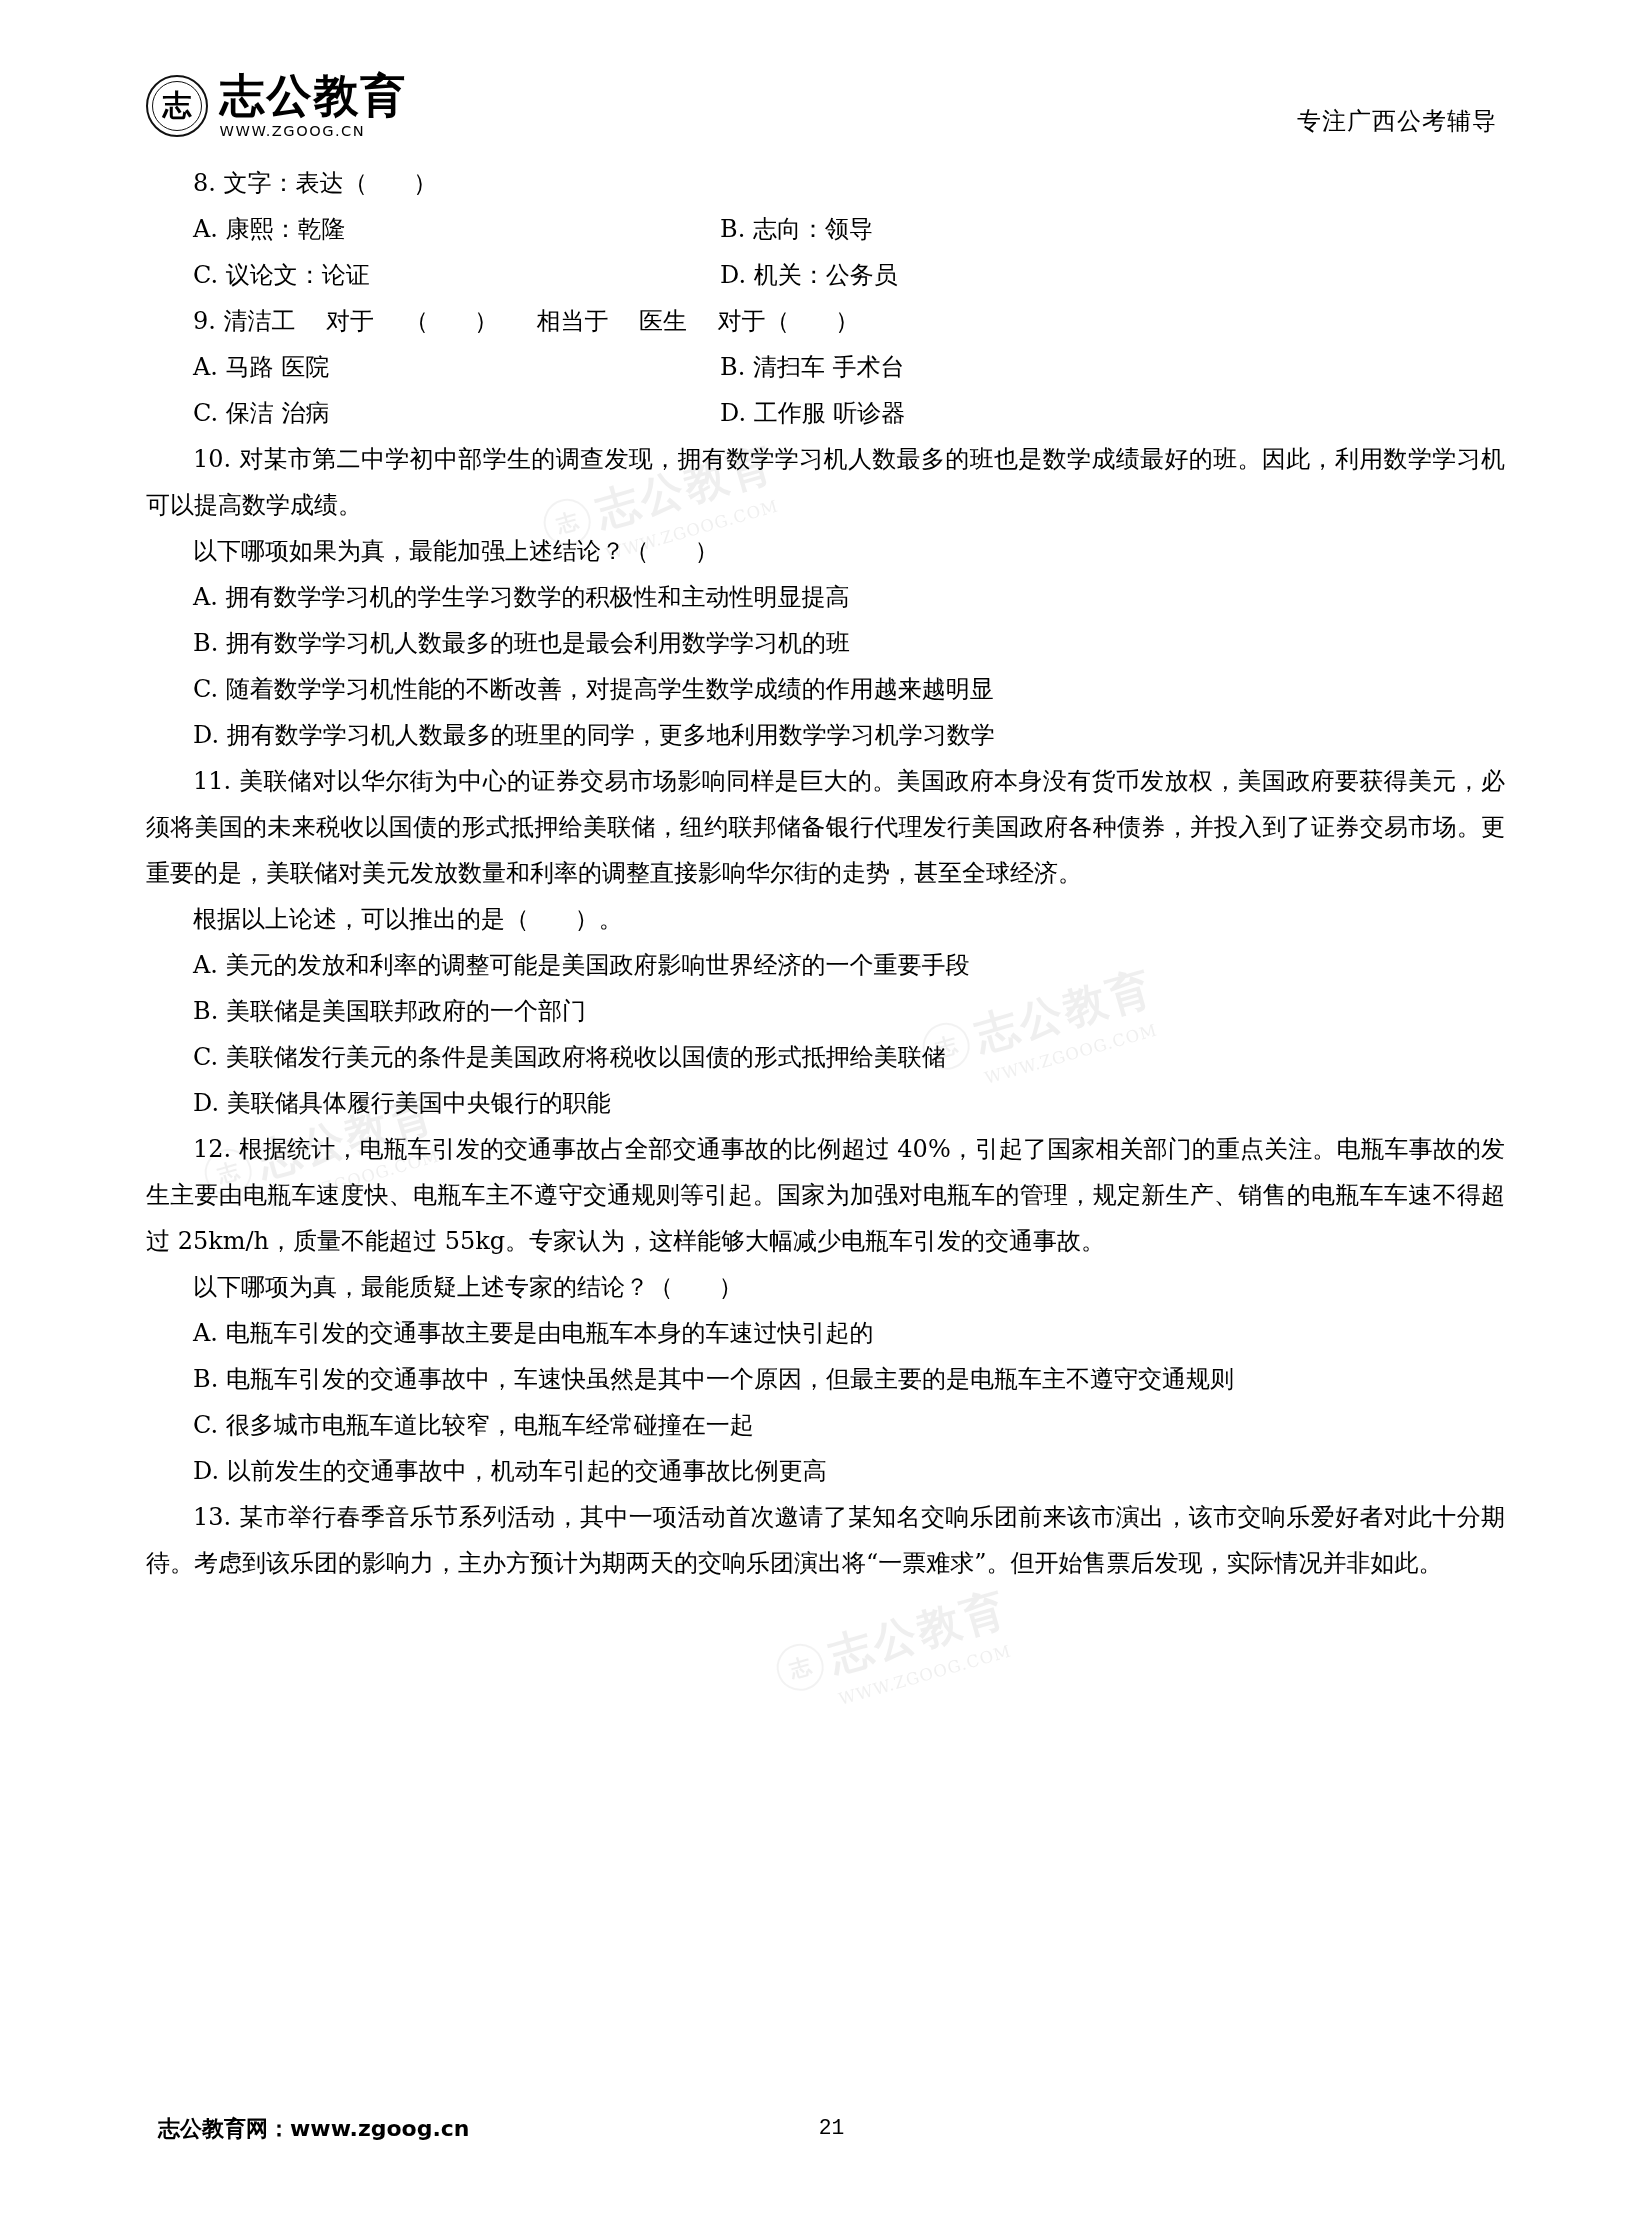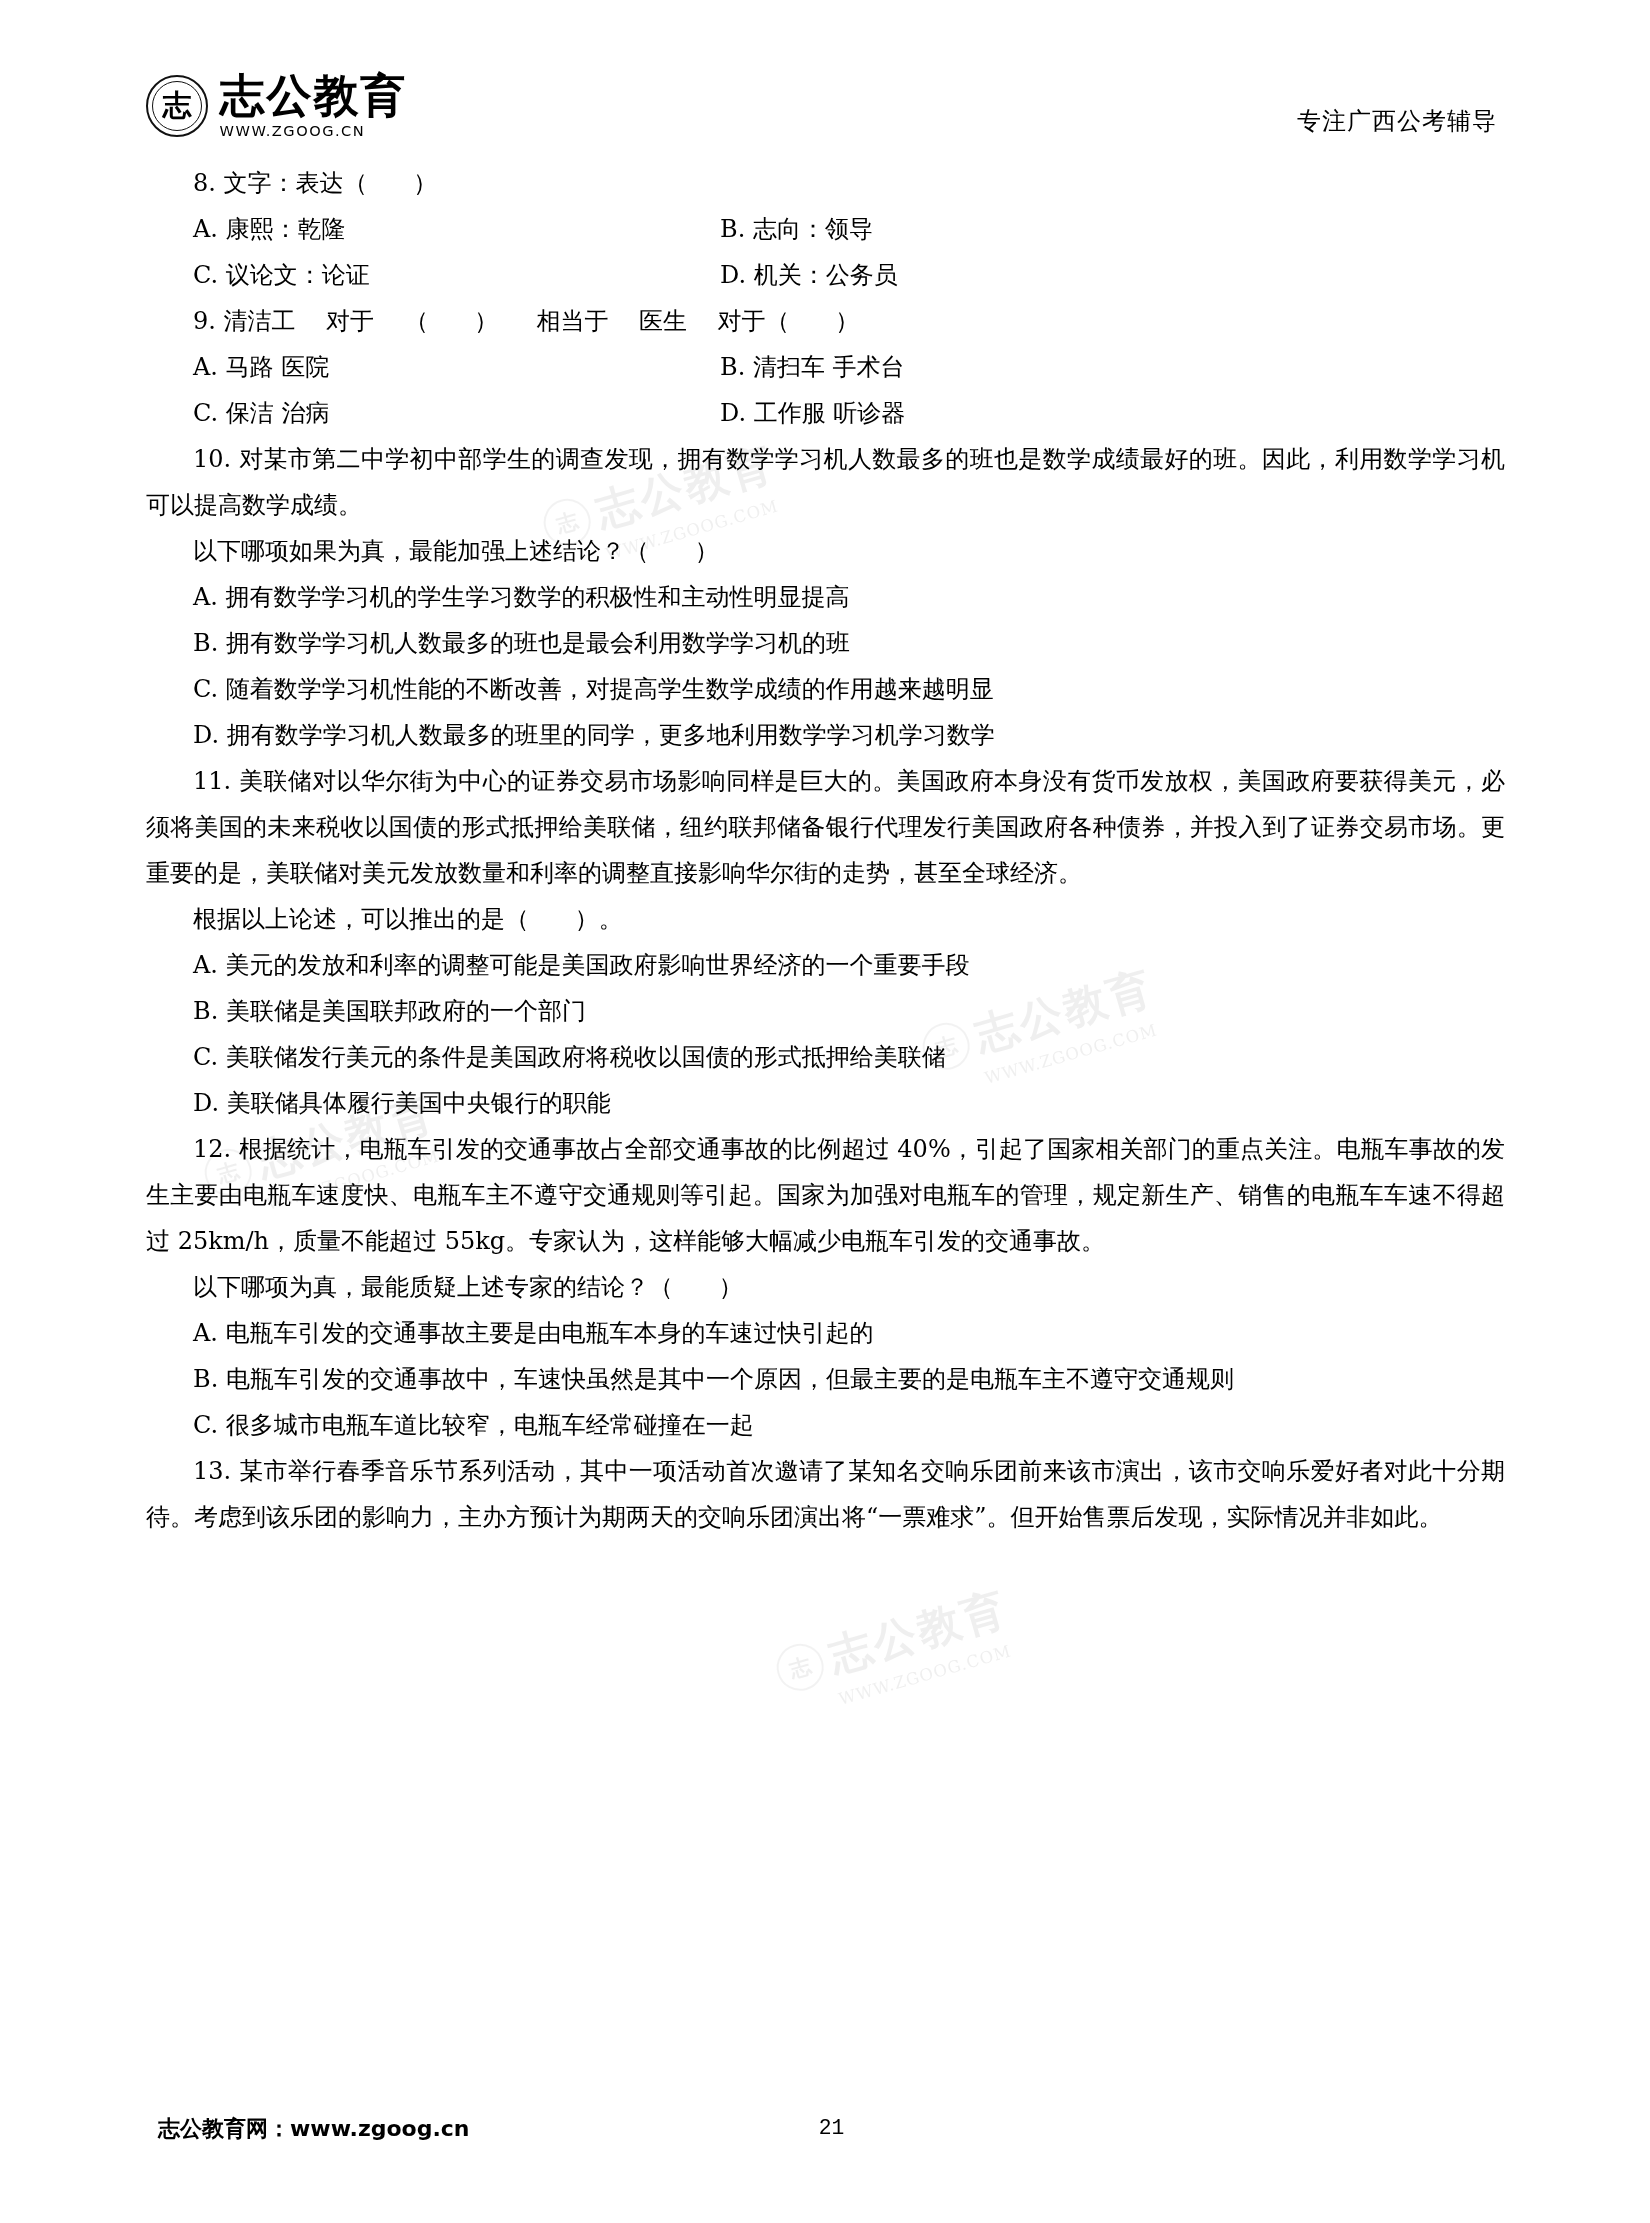--- a/index.html
+++ b/index.html
@@ -273,20 +273,21 @@
       <div class="line indent1">A. 美元的发放和利率的调整可能是美国政府影响世界经济的一个重要手段</div>
       <div class="line indent1">B. 美联储是美国联邦政府的一个部门</div>
       <div class="line indent1">C. 美联储发行美元的条件是美国政府将税收以国债的形式抵押给美联储</div>
       <div class="line indent1">D. 美联储具体履行美国中央银行的职能</div>
 
       <div class="para">12. 根据统计，电瓶车引发的交通事故占全部交通事故的比例超过 40%，引起了国家相关部门的重点关注。电瓶车事故的发生主要由电瓶车速度快、电瓶车主不遵守交通规则等引起。国家为加强对电瓶车的管理，规定新生产、销售的电瓶车车速不得超过 25km/h，质量不能超过 55kg。专家认为，这样能够大幅减少电瓶车引发的交通事故。</div>
       <div class="line indent1">以下哪项为真，最能质疑上述专家的结论？（      ）</div>
       <div class="line indent1">A. 电瓶车引发的交通事故主要是由电瓶车本身的车速过快引起的</div>
       <div class="line indent1">B. 电瓶车引发的交通事故中，车速快虽然是其中一个原因，但最主要的是电瓶车主不遵守交通规则</div>
       <div class="line indent1">C. 很多城市电瓶车道比较窄，电瓶车经常碰撞在一起</div>
+      <div class="line indent1">D. 以前发生的交通事故中，机动车引起的交通事故比例更高</div>
 
       <div class="para">13. 某市举行春季音乐节系列活动，其中一项活动首次邀请了某知名交响乐团前来该市演出，该市交响乐爱好者对此十分期待。考虑到该乐团的影响力，主办方预计为期两天的交响乐团演出将“一票难求”。但开始售票后发现，实际情况并非如此。</div>
 
     </div>
   </div>
 
   <div class="footer">
     <div class="footer-left">
       <span>志公教育网：</span><span class="url">www.zgoog.cn</span>
     </div>

